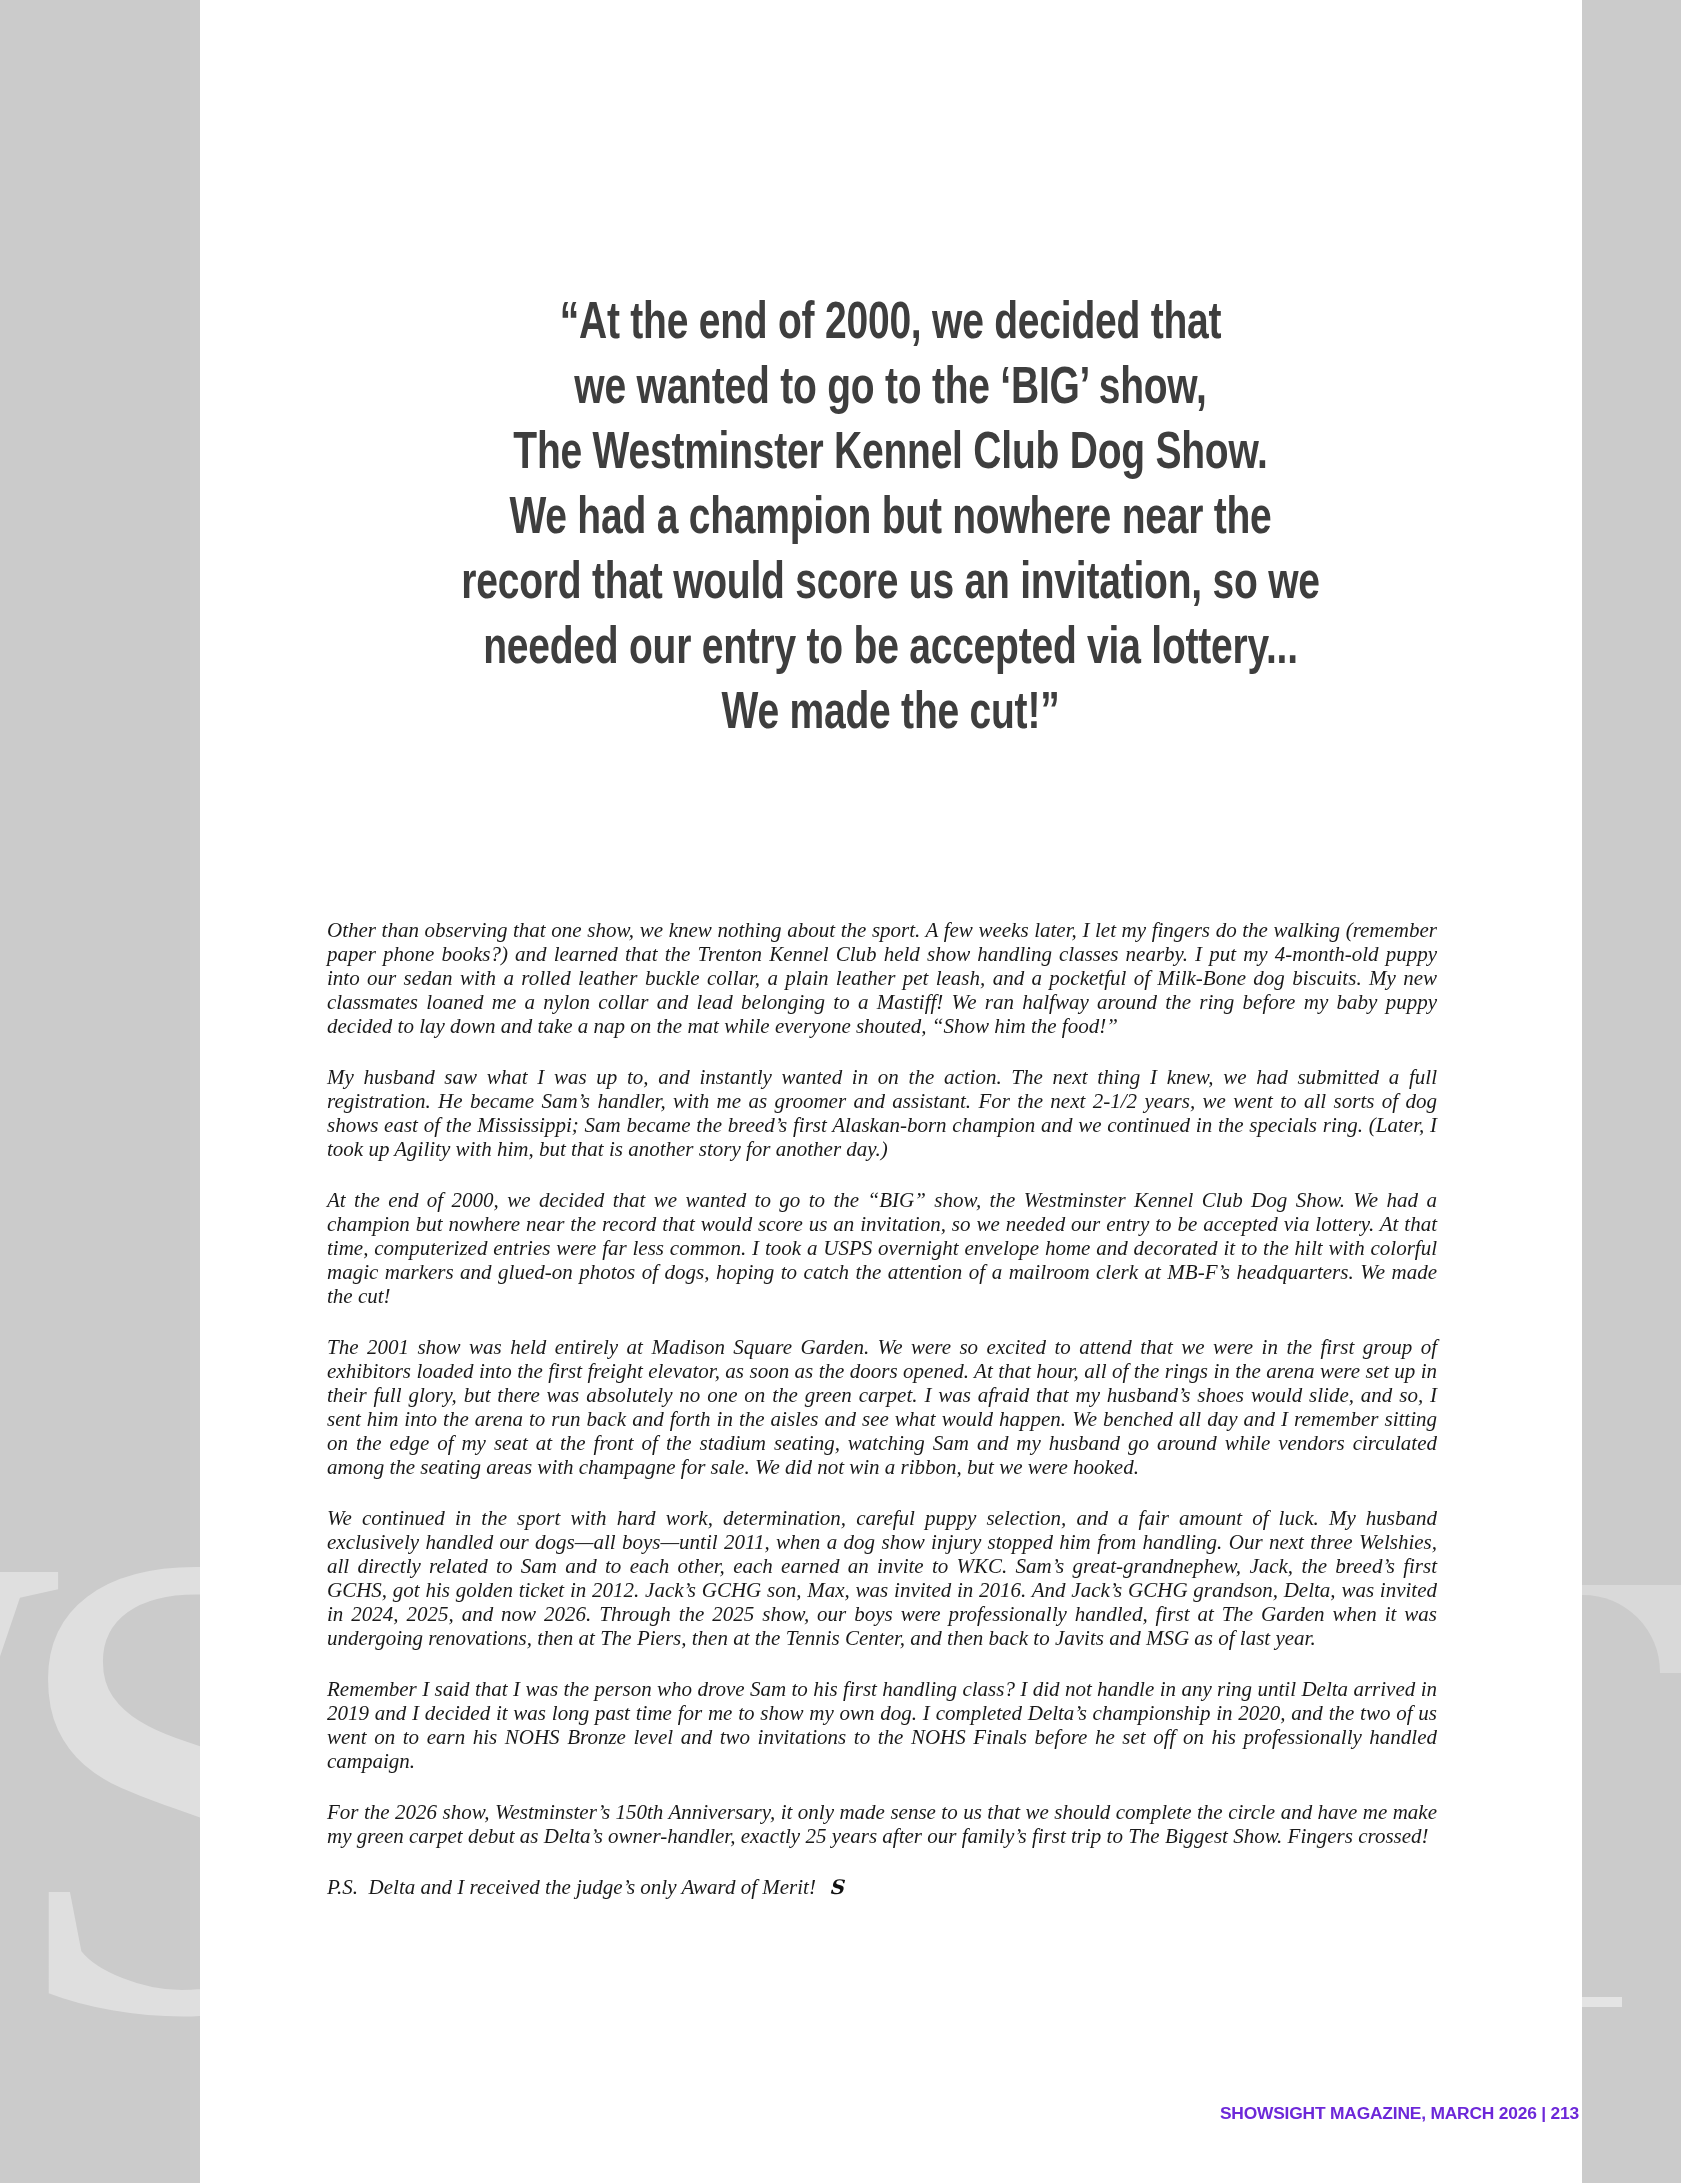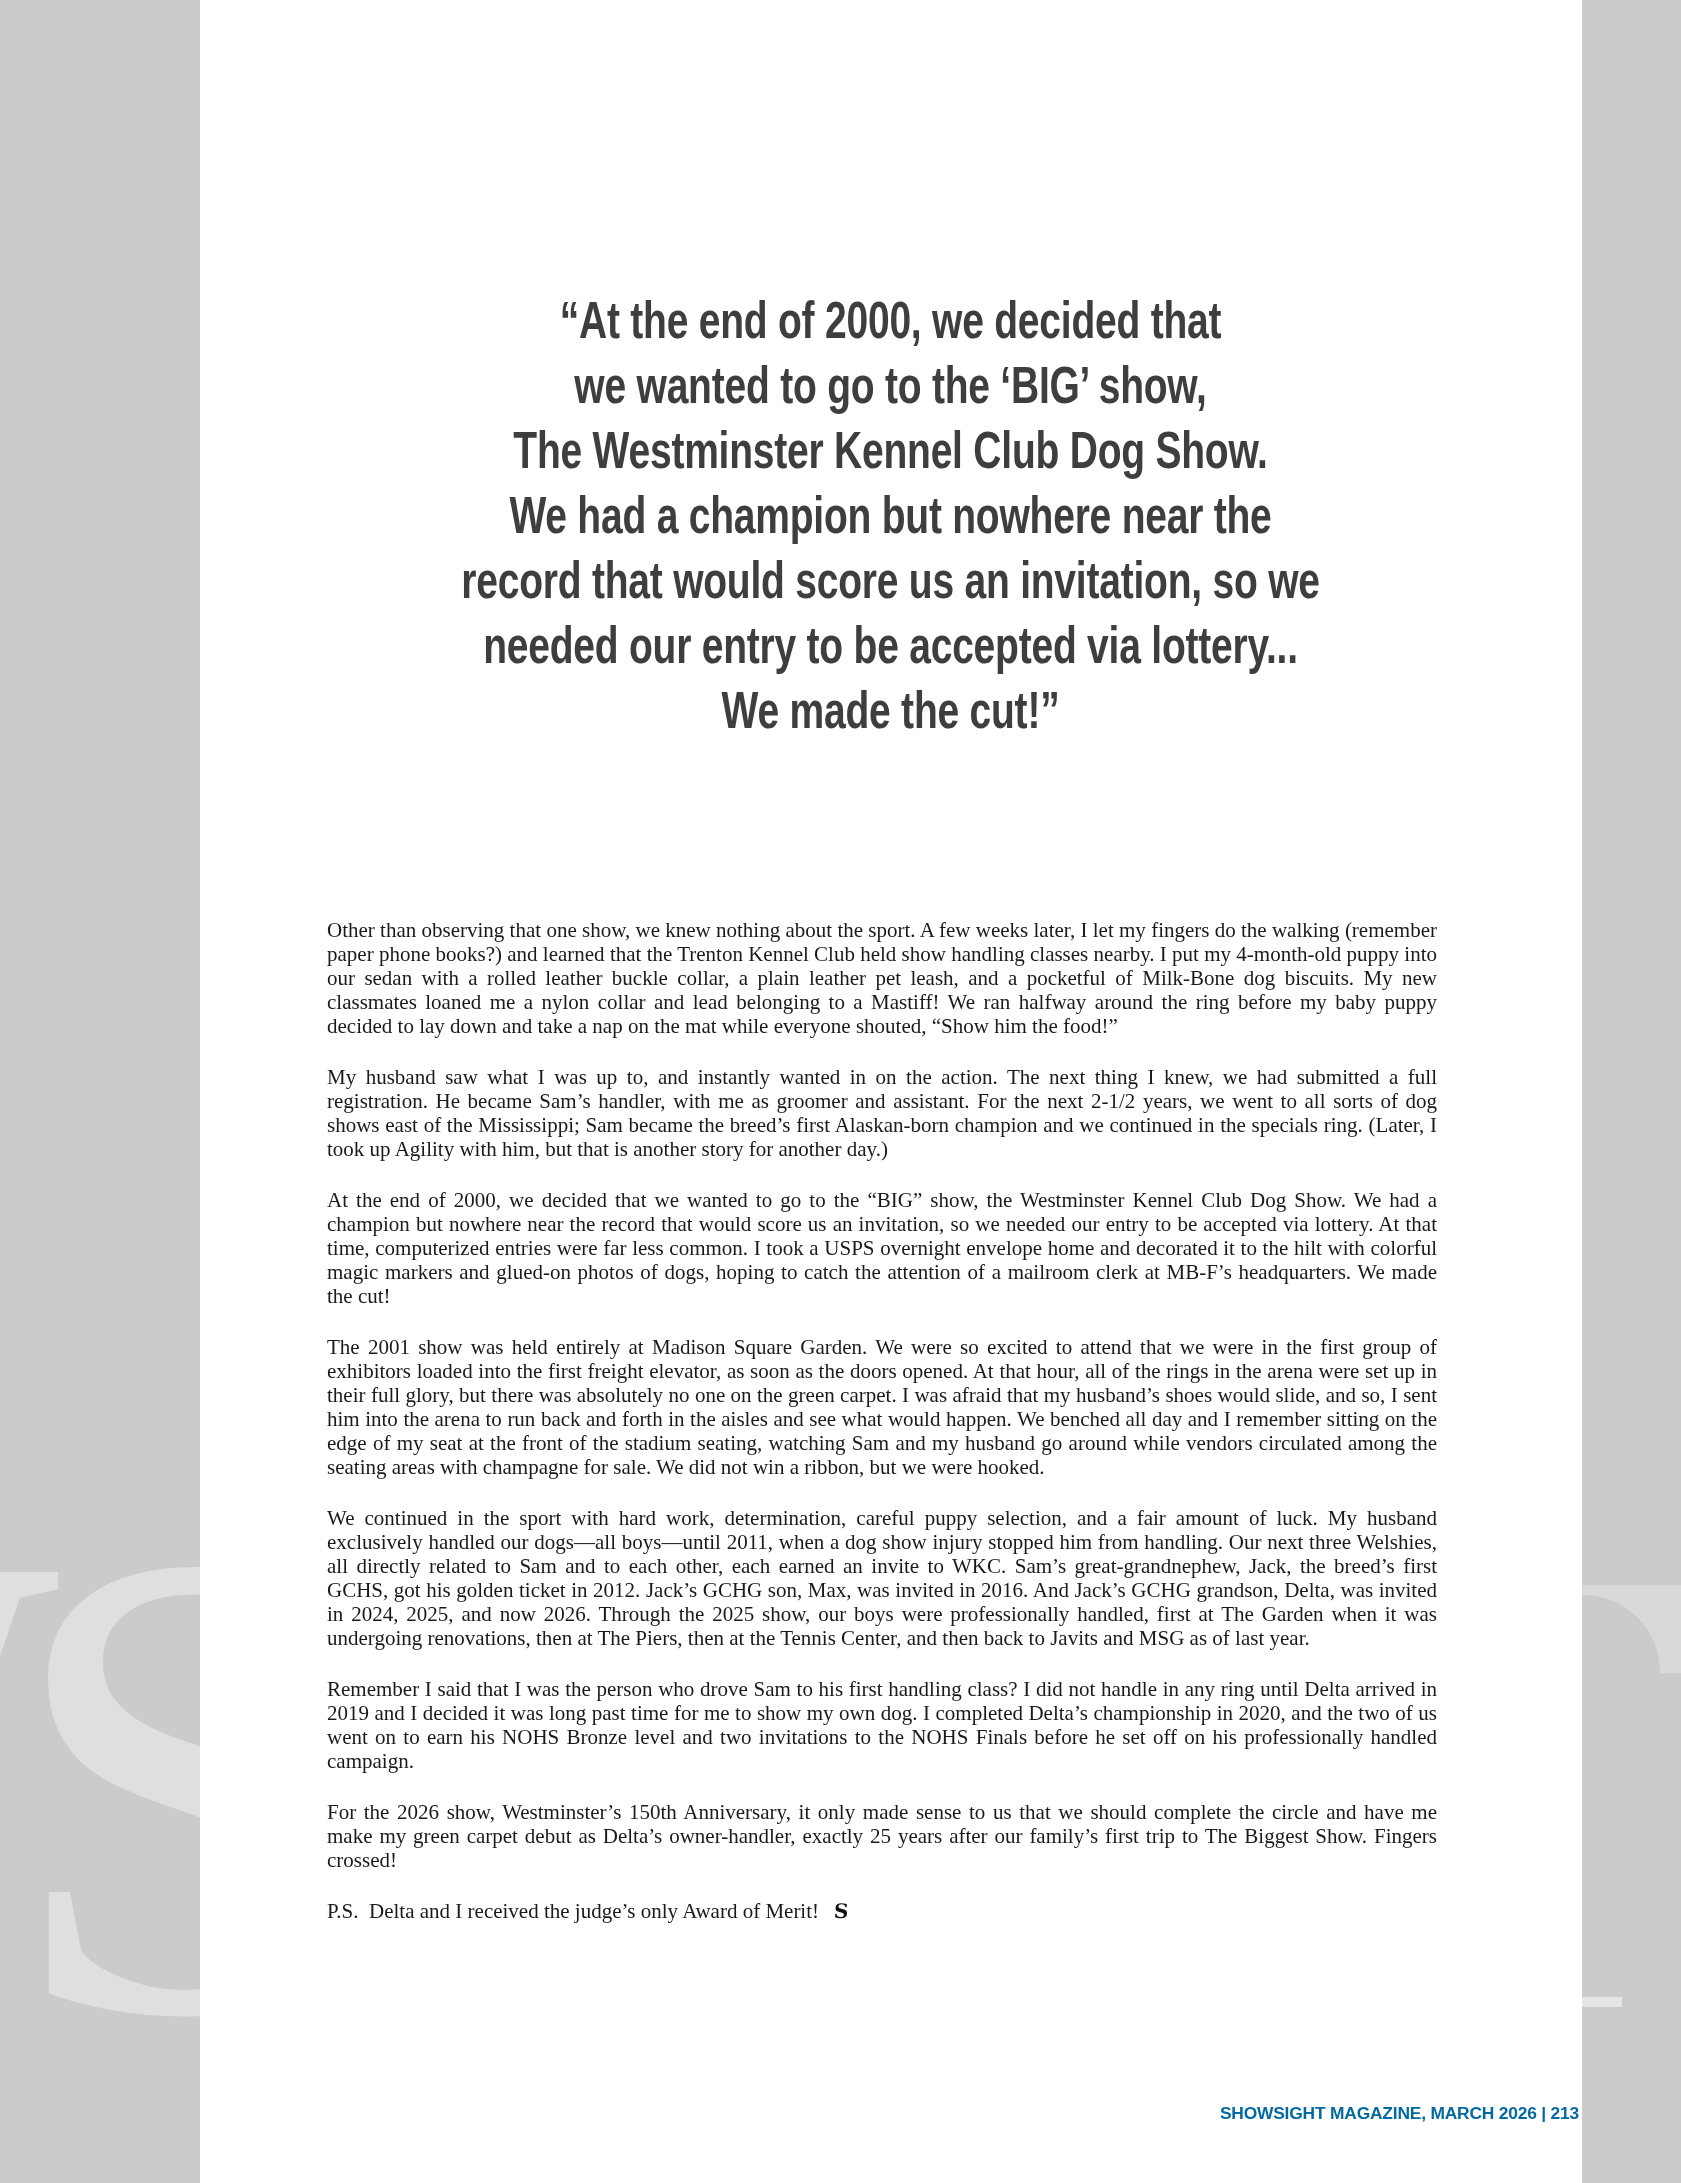--- a/index.html
+++ b/index.html
@@ -78,20 +78,21 @@
   
   .article {
     position: absolute;
     left: 327px;
     top: 918px;
     width: 1110px;
     font-family: "Liberation Serif", serif;
     font-size: 21px;
     line-height: 24px;
     color: #1a1a1a;
+    font-style: italic;
   }
   .article p {
     margin: 0 0 27px 0;
     text-align: justify;
   }
   .article p.ps-line { text-align: left; margin-bottom: 0; }
   .endmark {
     display: inline-block;
     font-family: "DejaVu Serif", serif;
     font-weight: 700;
@@ -103,21 +104,21 @@
 
   
   .footer-credit {
     position: absolute;
     top: 2103px;
     right: 102px;
     font-family: "Liberation Sans", sans-serif;
     font-weight: 700;
     font-size: 17.4px;
     letter-spacing: -0.2px;
-    color: #0369a1;
+    color: #6d28d9;
     white-space: nowrap;
   }
 </style>
 </head>
 <body>
 
 <div class="page">
 
   <div class="bar bar-left">
     <div class="wm-letter wm-w">W</div>

